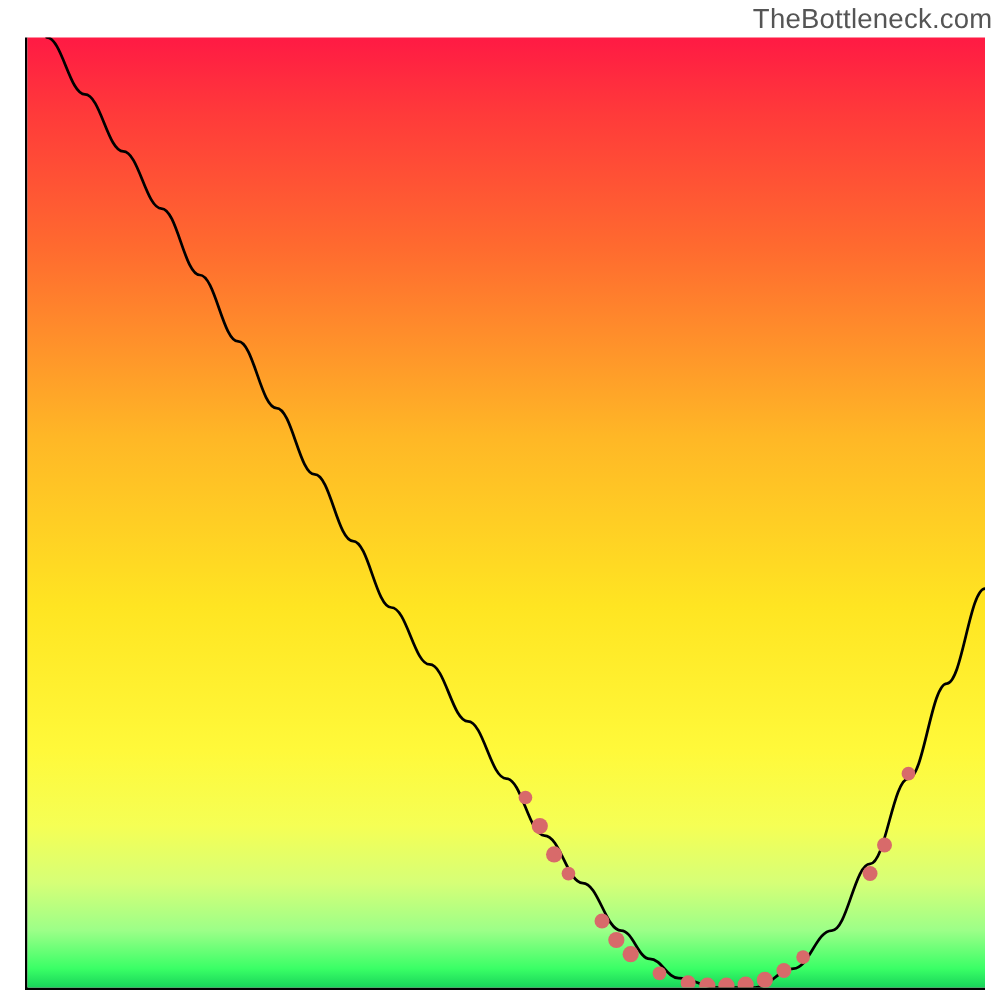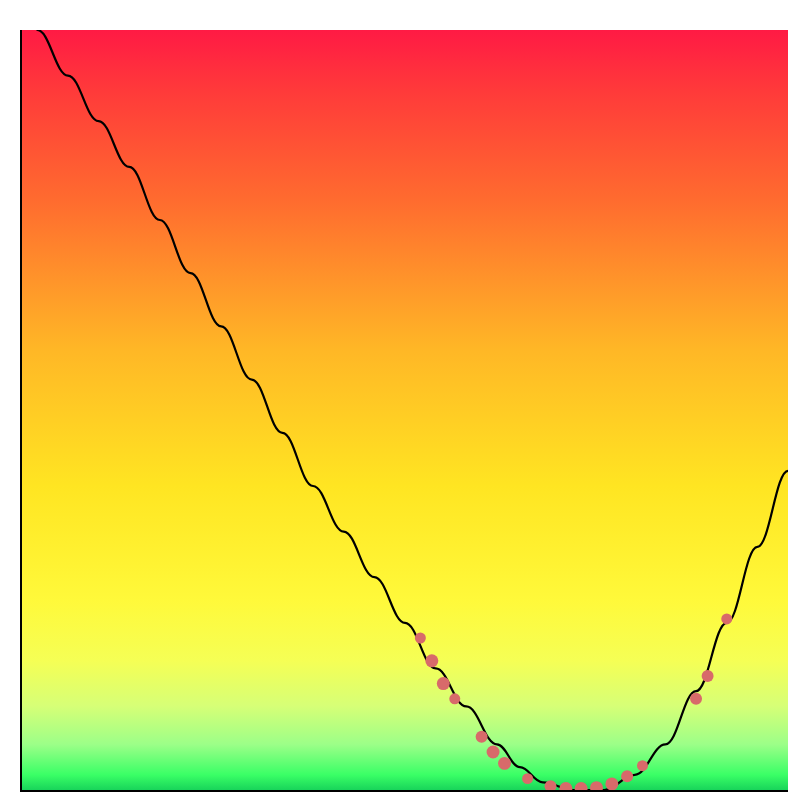--- a/index.html
+++ b/index.html
@@ -72,20 +72,21 @@
   }
   .dot {
     fill: #d86a6a;
     stroke: none;
   }
 </style>
 </head>
 <body>
 
 <div class="outer">
+  <div class="watermark">TheBottleneck.com</div>
 
   <div class="plot-frame">
     <div class="gradient"></div>
 
     <svg class="curve" viewBox="0 0 768 762" preserveAspectRatio="none">
       <path id="curvePath" class="curve-path" d="M 15.4 0.0 C 27.6 0.0, 33.8 45.7, 46.1 45.7 C 58.4 45.7, 64.5 91.4, 76.8 91.4 C 89.1 91.4, 95.2 137.2, 107.5 137.2 C 119.8 137.2, 126.0 190.5, 138.2 190.5 C 150.5 190.5, 156.7 243.8, 169.0 243.8 C 181.2 243.8, 187.4 297.2, 199.7 297.2 C 212.0 297.2, 218.1 350.5, 230.4 350.5 C 242.7 350.5, 248.8 403.9, 261.1 403.9 C 273.4 403.9, 279.6 457.2, 291.8 457.2 C 304.1 457.2, 310.3 502.9, 322.6 502.9 C 334.8 502.9, 341.0 548.6, 353.3 548.6 C 365.6 548.6, 371.7 594.4, 384.0 594.4 C 396.3 594.4, 402.4 640.1, 414.7 640.1 C 427.0 640.1, 433.2 678.2, 445.4 678.2 C 457.7 678.2, 463.9 716.3, 476.2 716.3 C 485.4 716.3, 490.0 739.1, 499.2 739.1 C 508.4 739.1, 513.0 754.4, 522.2 754.4 C 534.5 754.4, 540.7 762.0, 553.0 762.0 C 565.2 762.0, 571.4 762.0, 583.7 762.0 C 596.0 762.0, 602.1 746.8, 614.4 746.8 C 626.7 746.8, 632.8 716.3, 645.1 716.3 C 657.4 716.3, 663.6 662.9, 675.8 662.9 C 688.1 662.9, 694.3 594.4, 706.6 594.4 C 718.8 594.4, 725.0 518.2, 737.3 518.2 C 749.6 518.2, 755.7 442.0, 768.0 442.0"></path>
       <g id="markerGroup">
           <circle cx="399.4" cy="609.6" r="5.5" class="dot"></circle>
           <circle cx="410.9" cy="632.5" r="6.5" class="dot"></circle>
           <circle cx="422.4" cy="655.3" r="6.5" class="dot"></circle>

